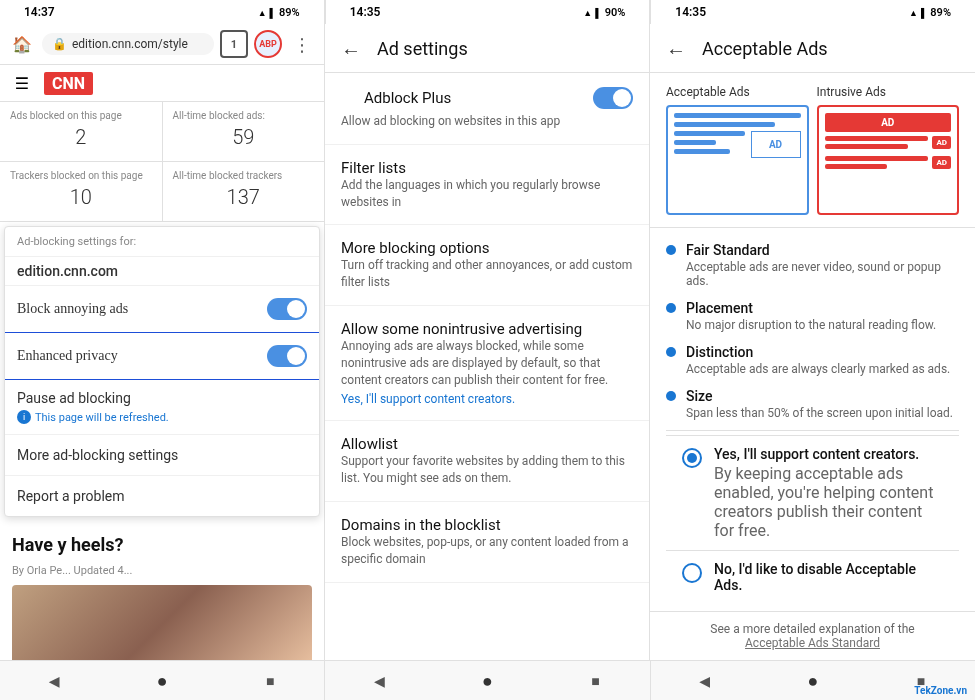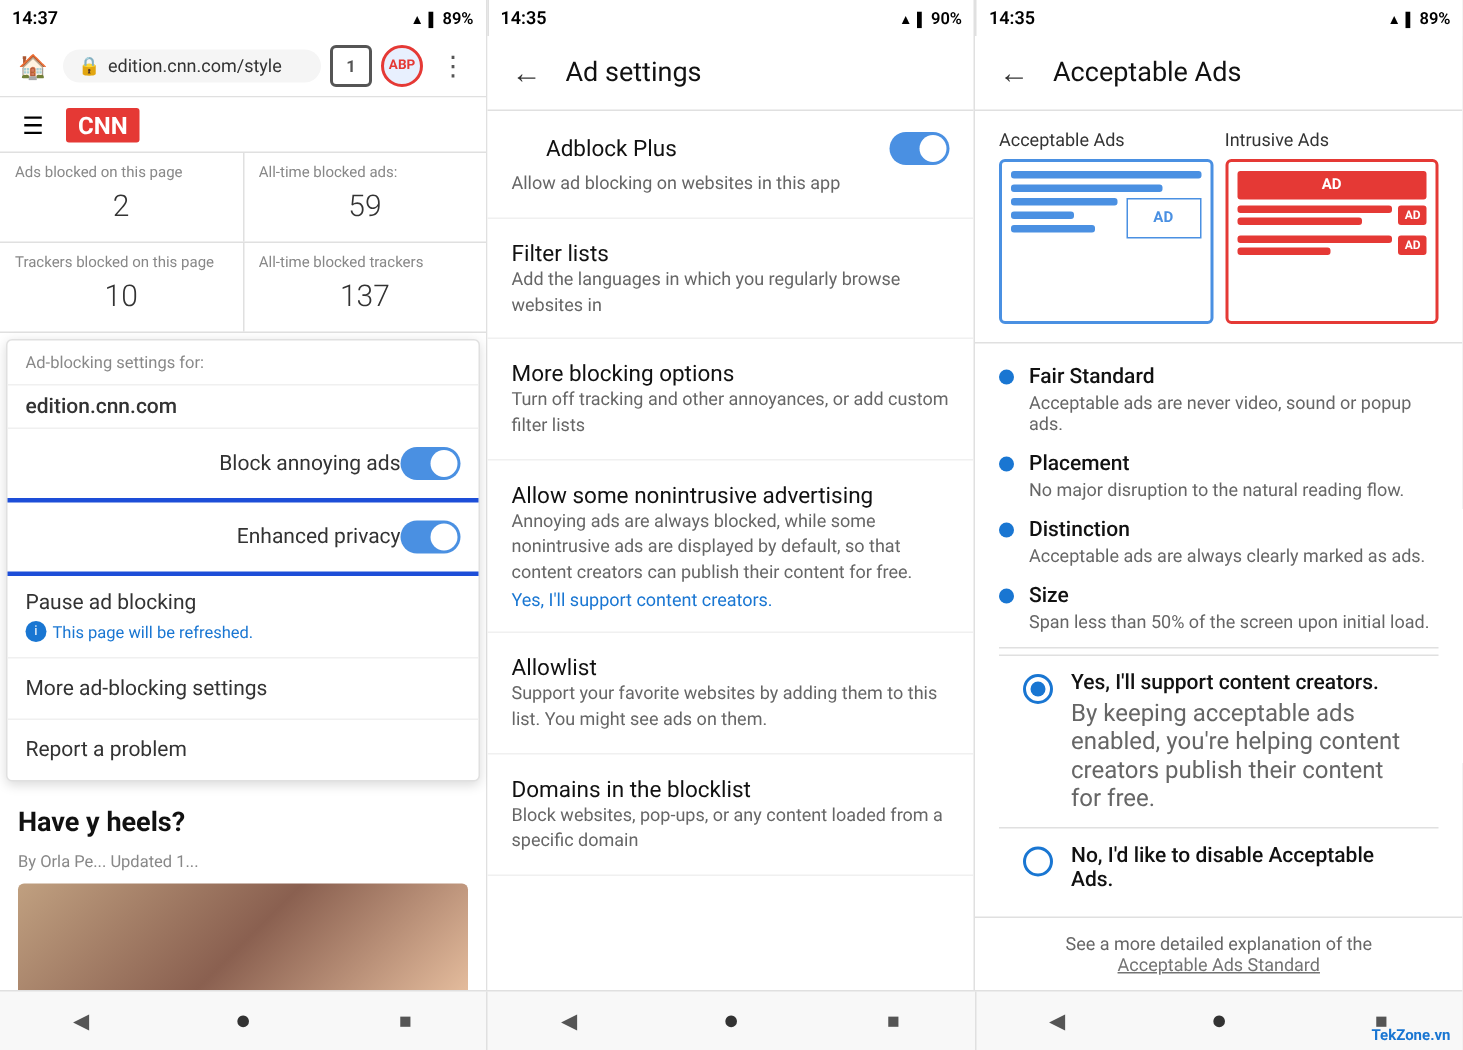--- a/index.html
+++ b/index.html
@@ -17,21 +17,21 @@
     .status-bars {
       display: flex;
       height: 24px;
       background: #fff;
     }
     .status-bar {
       flex: 1;
       display: flex;
       align-items: center;
       justify-content: space-between;
-      padding: 0 8px;
+      padding: 0 24px;
       font-size: 12px;
       font-weight: 600;
       border-right: 1px solid #e0e0e0;
     }
     .status-bar:last-child { border-right: none; }
     .status-right {
       display: flex;
       align-items: center;
       gap: 3px;
       font-size: 11px;
@@ -138,23 +138,24 @@
     .abp-popup-domain {
       font-size: 14px;
       color: #333;
       font-weight: 500;
       padding: 6px 12px;
       border-bottom: 1px solid #f0f0f0;
     }
     .abp-setting-row {
       display: flex;
       align-items: center;
-      justify-content: flex-end;
+      justify-content: space-between;
       padding: 12px 12px;
-      border-bottom: 3px solid #1d4ed8;
+      border-bottom: 1px solid #1d4ed8;
+      font-family: Liberation Serif, serif;
     }
     .abp-setting-label { font-size: 14px; color: #333; }
     .toggle {
       width: 40px; height: 22px;
       background: #4a90e2;
       border-radius: 11px;
       position: relative;
       flex-shrink: 0;
     }
     .toggle::after {
@@ -529,21 +530,21 @@
           </div>
         </div>
         <div class="abp-more-settings">More ad-blocking settings</div>
         <div class="abp-report">Report a problem</div>
       </div>
 
       <div class="browser-content">
         <div class="article-headline">
           <span>Have y heels?</span>
         </div>
-        <div class="article-meta">By Orla Pe... Updated 1...</div>
+        <div class="article-meta">By Orla Pe... Updated 4...</div>
         <div class="article-image"></div>
 
       </div>
     </div>
 
     <div class="panel-adblock">
       <div class="panel-header">
         <span class="back-btn">←</span>
         <span class="panel-title">Ad settings</span>
       </div>

